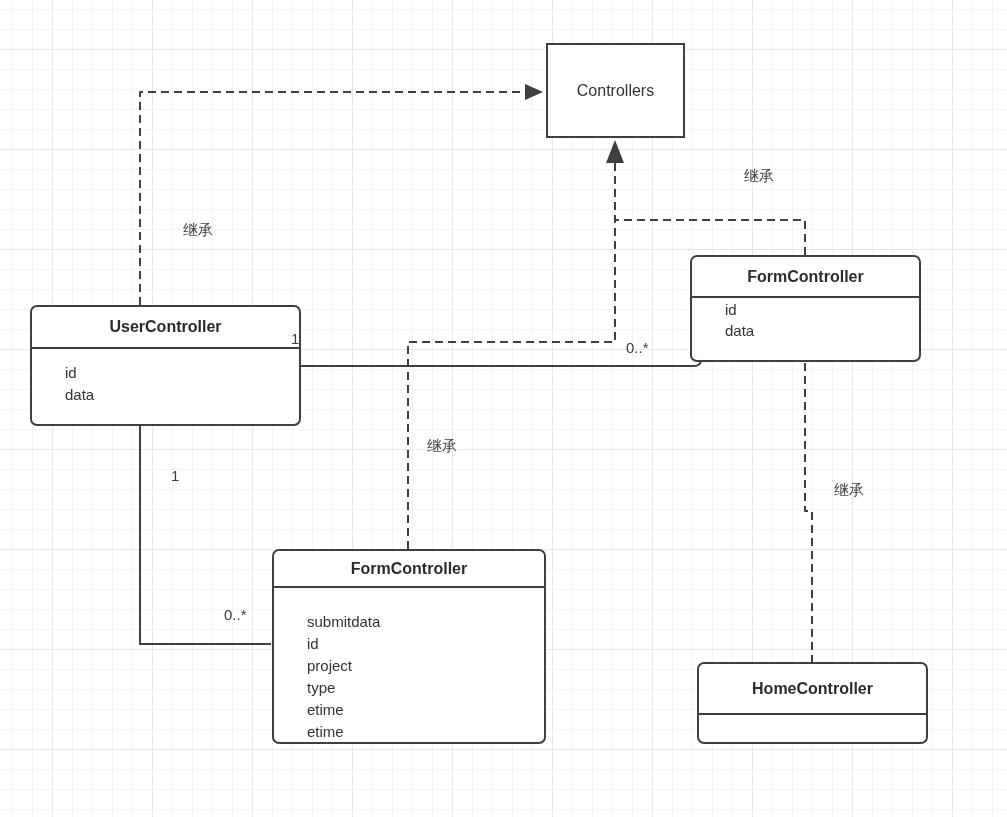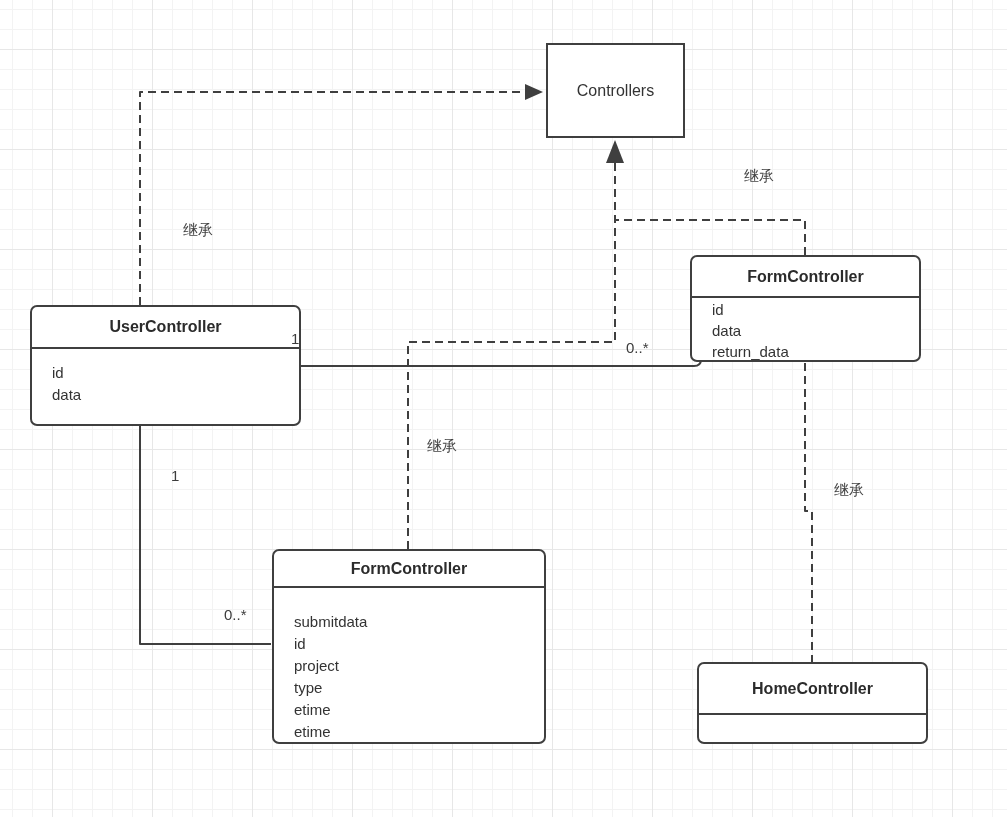--- a/index.html
+++ b/index.html
@@ -17,21 +17,21 @@
   .edges{position:absolute;left:0;top:0;width:1007px;height:817px;}
   .uml-class{
     position:absolute;background:#ffffff;border:2px solid #3f3f3f;
     border-radius:7px;box-sizing:border-box;
   }
   .uml-title{
     display:flex;align-items:center;justify-content:center;
     font-weight:bold;font-size:16px;color:#2b2b2b;
     border-bottom:2px solid #3f3f3f;box-sizing:border-box;
   }
-  .uml-body{font-size:15px;color:#333;padding-left:20px;box-sizing:border-box;}
+  .uml-body{font-size:15px;color:#333;padding-left:33px;box-sizing:border-box;}
   .attr{line-height:22px;white-space:nowrap;}
   .simple-node{
     position:absolute;background:#ffffff;border:2px solid #3f3f3f;border-radius:0;
     box-sizing:border-box;display:flex;align-items:center;justify-content:center;
     font-size:16px;color:#333;
   }
   .edge-label{
     position:absolute;font-size:15px;color:#444;white-space:nowrap;line-height:18px;
   }
   .mult-label{
@@ -70,21 +70,20 @@
       <div class="attr">id</div>
       <div class="attr">data</div>
     </div>
   </div>
 
   <div class="uml-class" style="left:690px;top:255px;width:231px;height:107px">
     <div class="uml-title" style="height:41px">FormController</div>
     <div class="uml-body" style="padding-top:1px">
       <div class="attr" style="line-height:21px">id</div>
       <div class="attr" style="line-height:21px">data</div>
-      <div class="attr" style="line-height:21px">return_data</div>
     </div>
   </div>
 
   <div class="uml-class" style="left:272px;top:549px;width:274px;height:195px">
     <div class="uml-title" style="height:37px">FormController</div>
     <div class="uml-body" style="padding-top:23px">
       <div class="attr">submitdata</div>
       <div class="attr">id</div>
       <div class="attr">project</div>
       <div class="attr">type</div>

